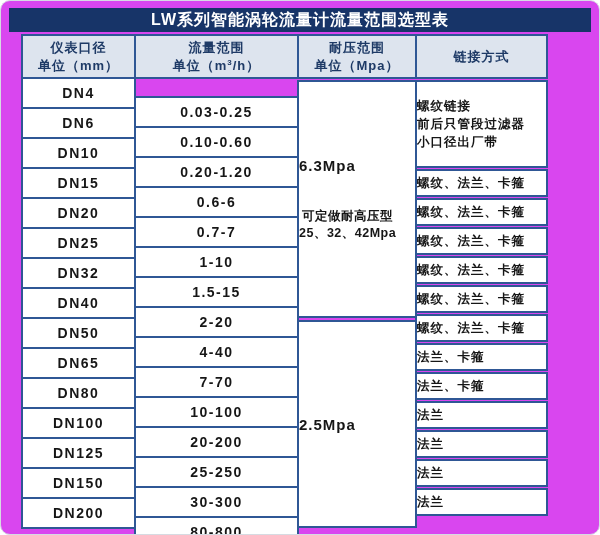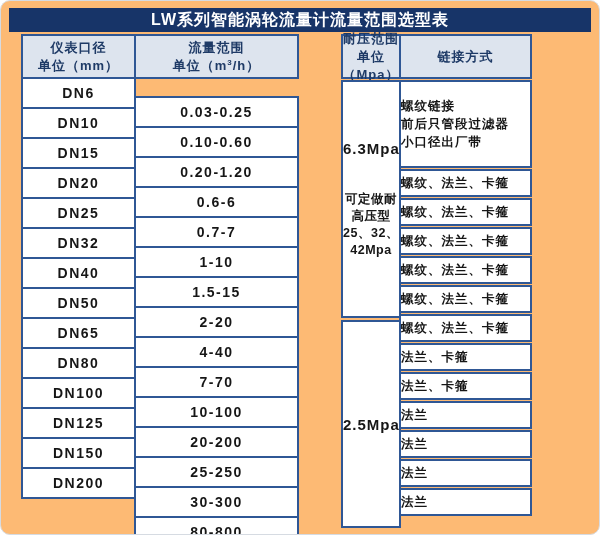--- a/index.html
+++ b/index.html
@@ -4,34 +4,34 @@
 <style>
   :root{
     --title_bg:#173468; --title_text:#ffffff; --header_bg:#dde4ee;
     --header_text:#1e3a66; --border:#2f5795; --text_dark:#161616;
     --outer_border:#d6dbe2; --cell_bg:#ffffff;
   }
   *{box-sizing:border-box;}
   html,body{margin:0;padding:0;background:#ffffff;}
   body{font-family:"Liberation Sans","DejaVu Sans",sans-serif;}
   .card{
-    width:600px;height:535px;background:#fdba74;
+    width:600px;height:535px;background:#d946ef;
     border:1px solid var(--outer_border);border-radius:10px;
     padding:7px 8px;overflow:hidden;
   }
   .title-bar{
     height:24px;background:var(--title_bg);color:var(--title_text);
     display:flex;align-items:center;justify-content:center;
     font-size:16px;font-weight:bold;letter-spacing:1px;margin-bottom:2px;
   }
   .tbl{display:flex;align-items:flex-start;height:495px;}
   .col{flex:none;display:flex;flex-direction:column;}
   .col-dn{width:127px;padding-left:12px;}
   .col-range{width:165px;margin-left:-2px;gap:19px;}
-  .col-pressure{width:104px;margin-left:-2px;padding-left:44px;}
+  .col-pressure{width:120px;margin-left:-2px;}
   .col-conn{width:133px;margin-left:-2px;}
   .hcell{
     height:45px;border:2px solid var(--border);background:var(--header_bg);
     color:var(--header_text);font-weight:bold;font-size:13px;line-height:18px;
     display:flex;flex-direction:column;align-items:center;justify-content:center;
     text-align:center;letter-spacing:1px;
   }
   .hcell sup{font-size:8px;line-height:0;}
   .cell{
     height:32px;margin-top:-2px;border:2px solid var(--border);
@@ -57,20 +57,21 @@
   <div class="title-bar">LW系列智能涡轮流量计流量范围选型表</div>
 
   <div class="tbl">
 
     <div class="col col-dn">
       <div class="hcell">
         <div>仪表口径</div>
         <div>单位（mm）</div>
       </div>
       <div id="dn-cells">
+          <div class="cell">DN4</div>
           <div class="cell">DN6</div>
           <div class="cell">DN10</div>
           <div class="cell">DN15</div>
           <div class="cell">DN20</div>
           <div class="cell">DN25</div>
           <div class="cell">DN32</div>
           <div class="cell">DN40</div>
           <div class="cell">DN50</div>
           <div class="cell">DN65</div>
           <div class="cell">DN80</div>

